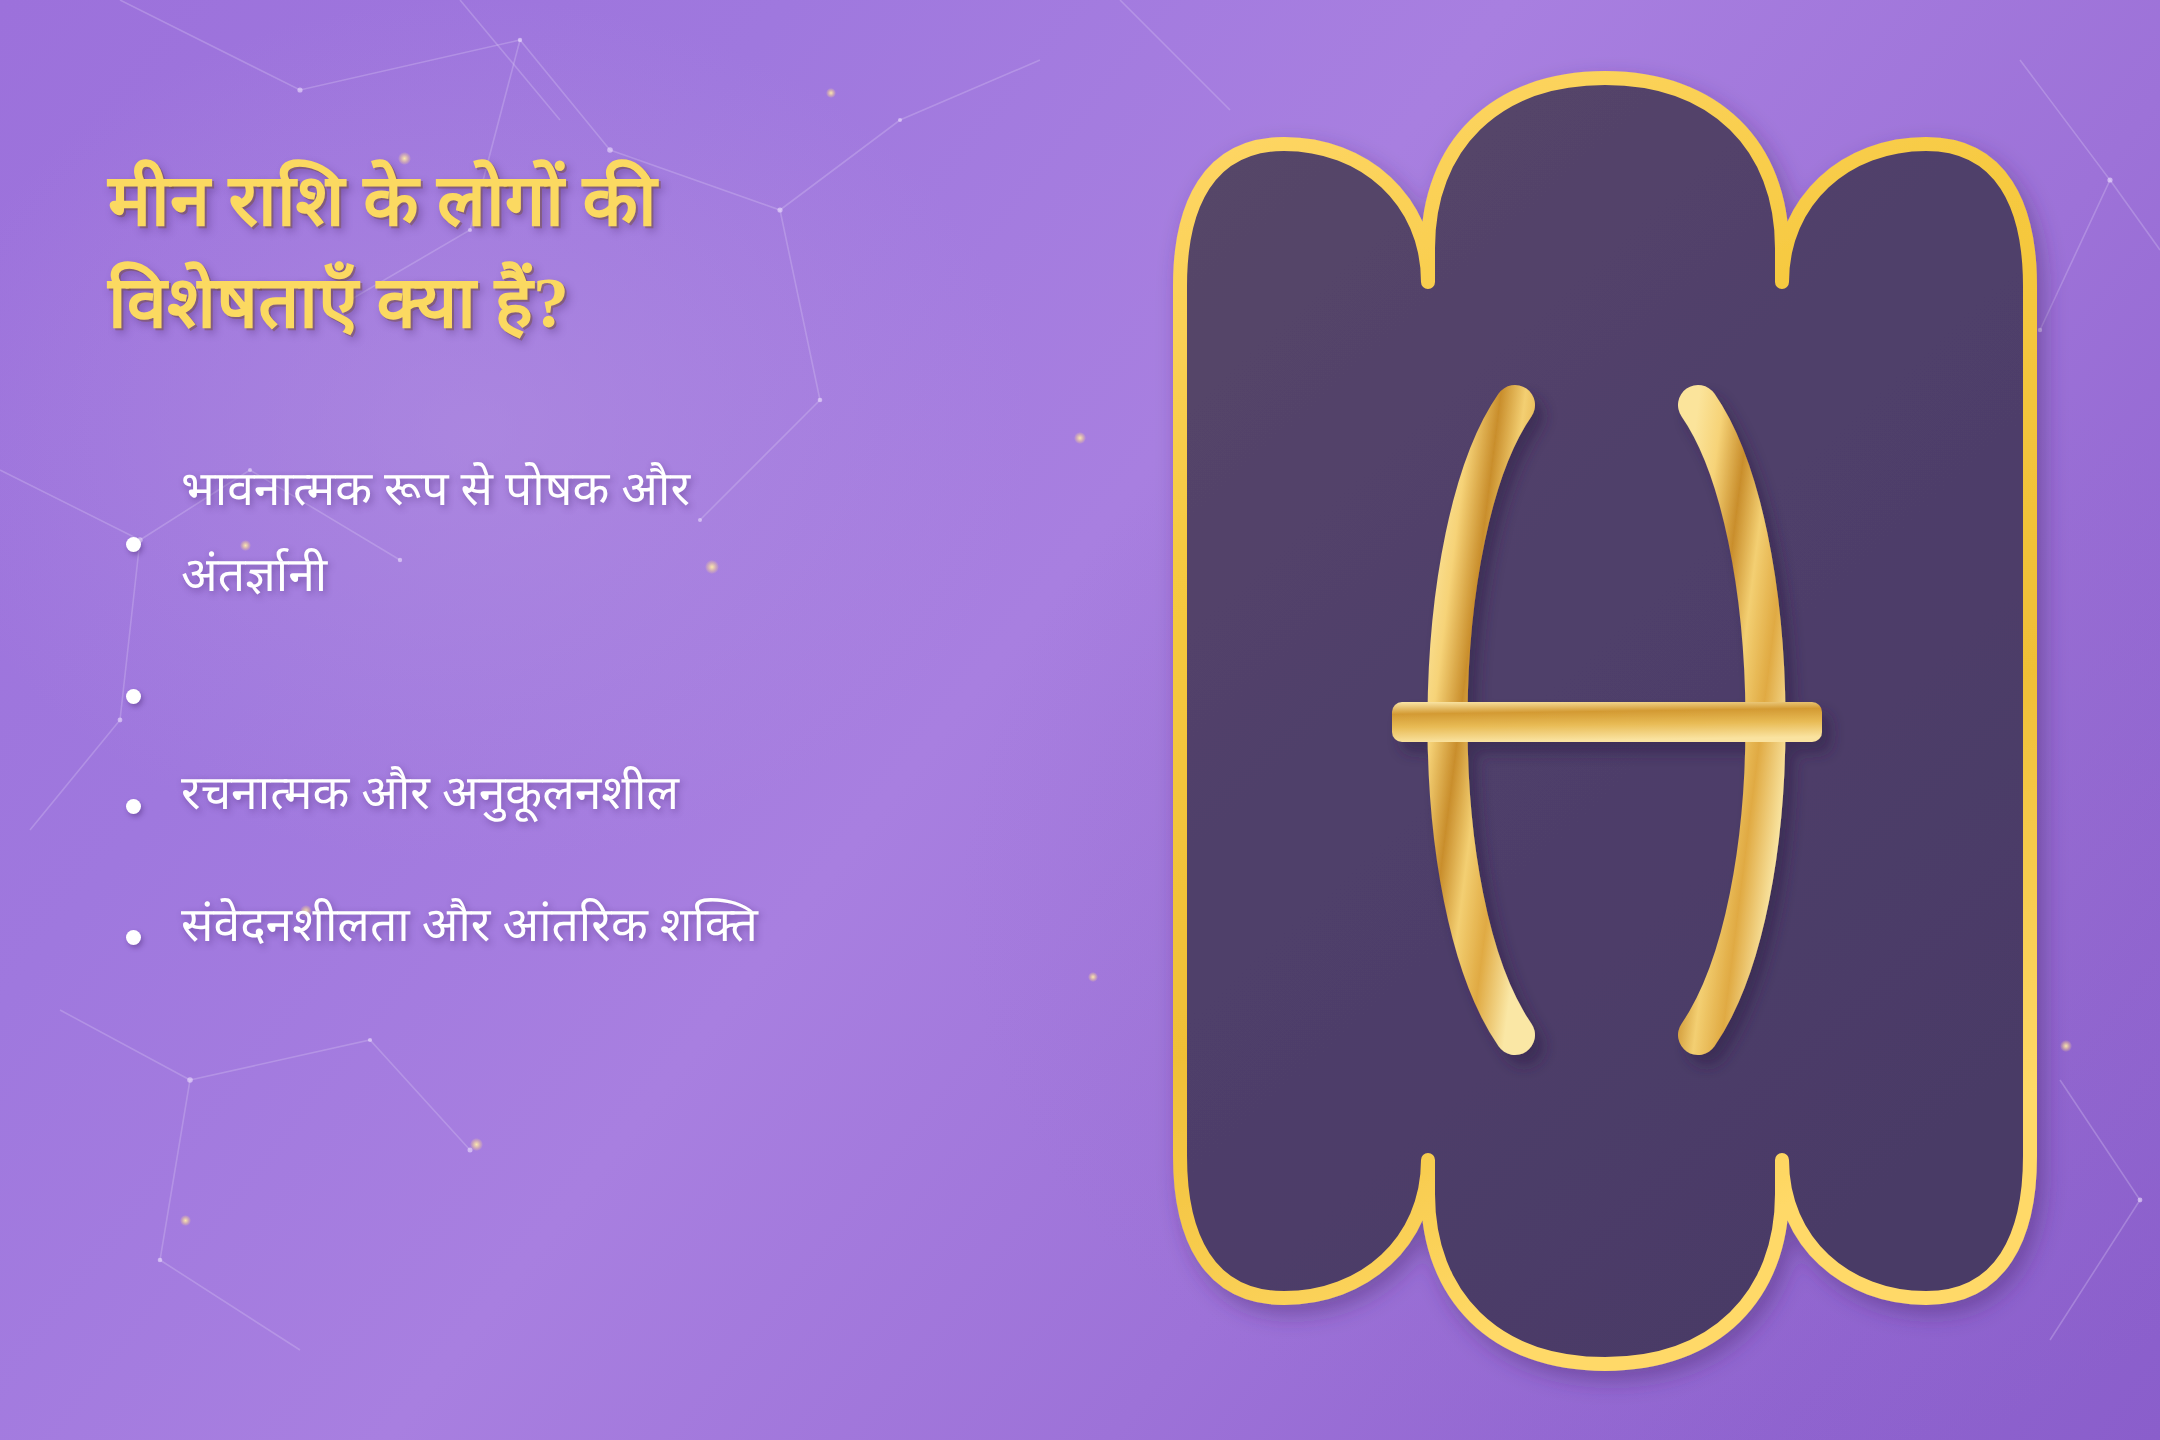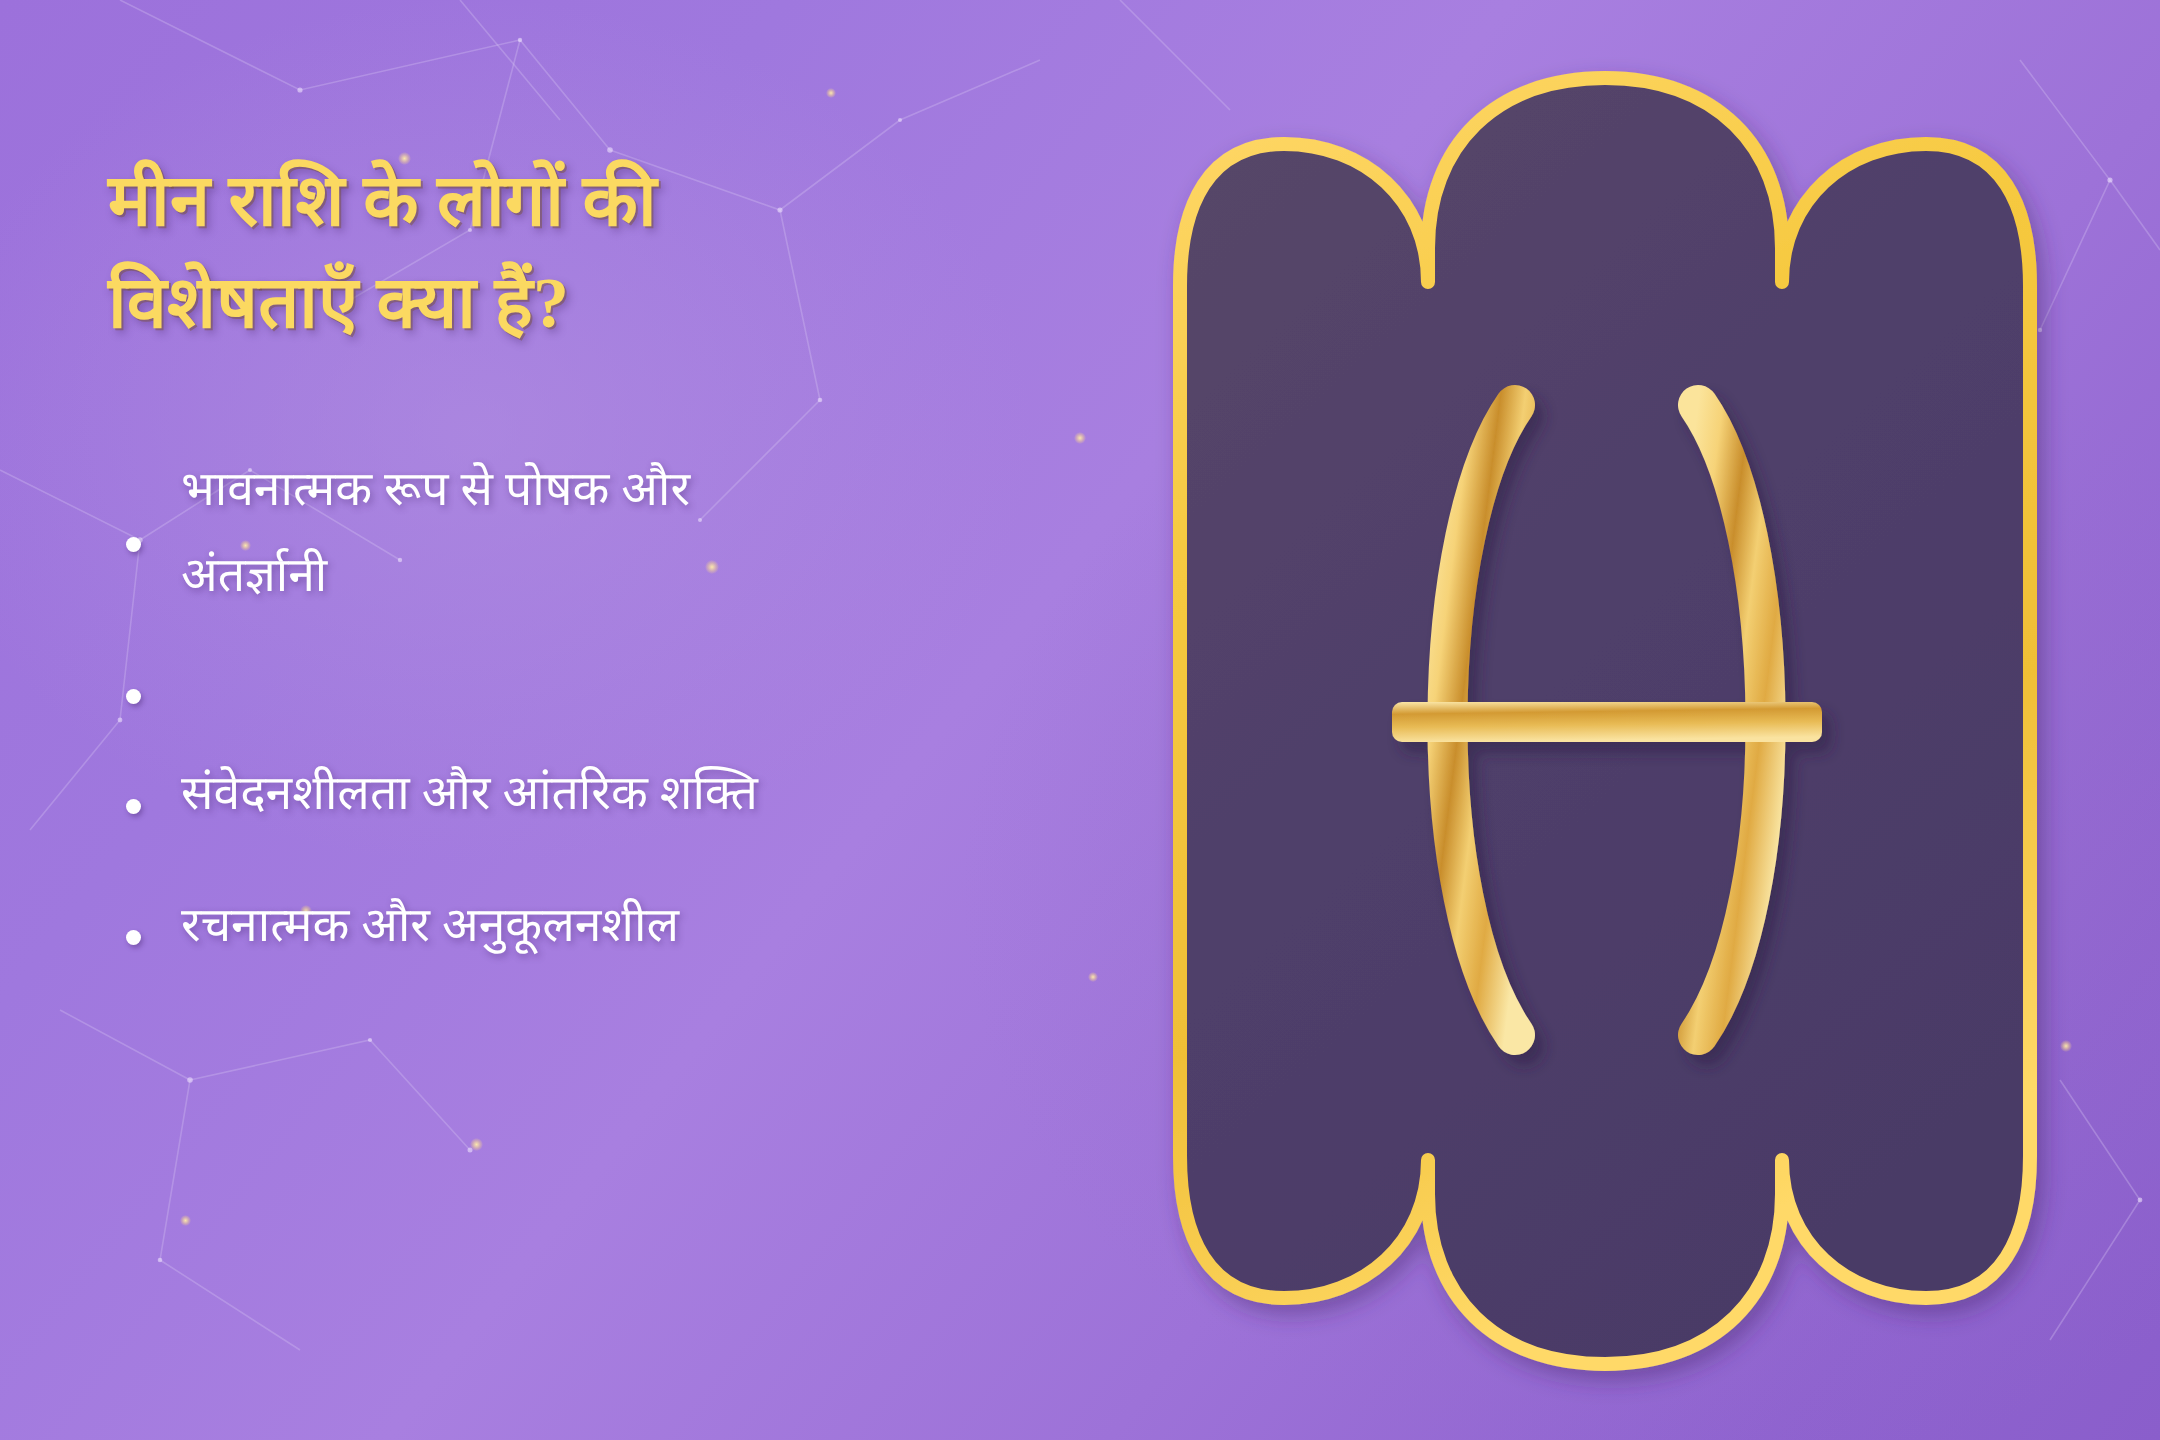--- a/index.html
+++ b/index.html
@@ -157,25 +157,25 @@
     <ul class="bullets">
       <li class="bullet-row wrap">
         <span class="bullet-dot"></span>
         <span class="bullet-text">भावनात्मक रूप से पोषक और अंतर्ज्ञानी</span>
       </li>
       <li class="bullet-row">
         <span class="bullet-dot"></span>
       </li>
       <li class="bullet-row">
         <span class="bullet-dot"></span>
+        <span class="bullet-text">रचनात्मक और अनुकूलनशील</span>
+      </li>
+      <li class="bullet-row">
+        <span class="bullet-dot"></span>
         <span class="bullet-text">संवेदनशीलता और आंतरिक शक्ति</span>
-      </li>
-      <li class="bullet-row">
-        <span class="bullet-dot"></span>
-        <span class="bullet-text">रचनात्मक और अनुकूलनशील</span>
       </li>
     </ul>
   </div>
 
   <div class="card-wrap">
     <svg viewBox="0 0 870 1320" aria-hidden="true">
       <defs>
         <linearGradient id="goldStroke" x1="0" y1="0" x2="0.3" y2="1">
           <stop offset="0%" stop-color="#ffd86b"></stop>
           <stop offset="35%" stop-color="#f6c93f"></stop>

